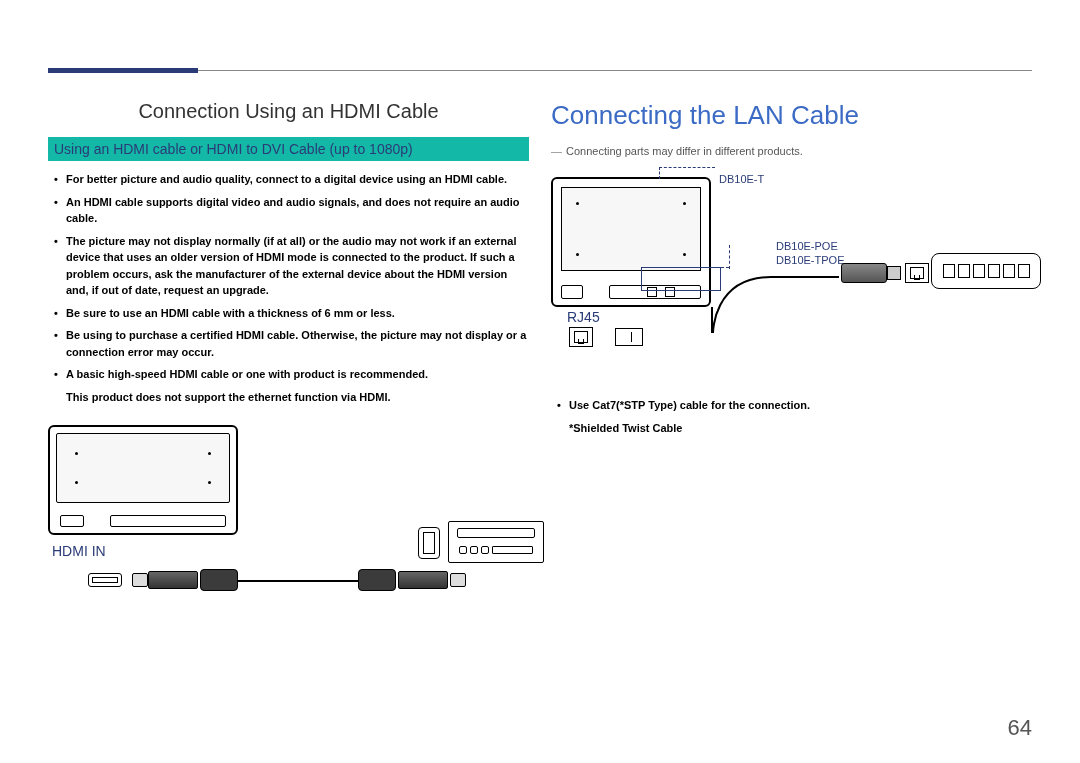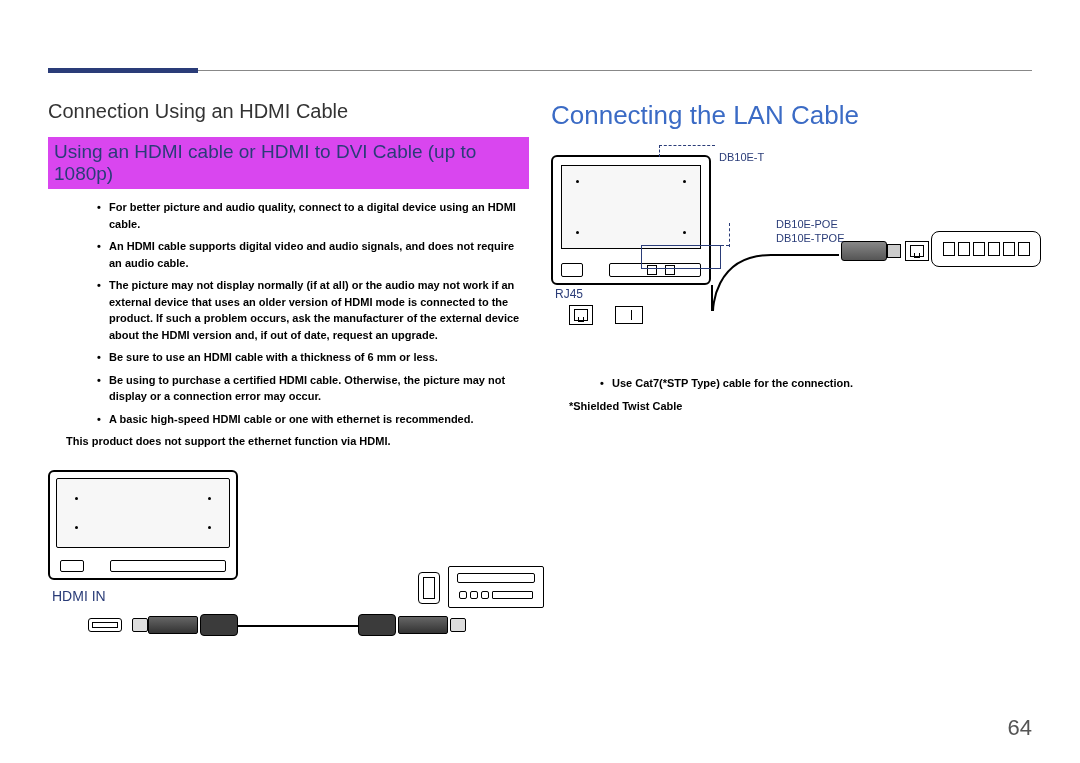--- a/index.html
+++ b/index.html
@@ -35,31 +35,32 @@
   }
   .col {
     flex: 1;
     min-width: 0;
   }
   .h2 {
     font-size: 20px;
     font-weight: 400;
     color: #333;
     margin-bottom: 14px;
+    text-align: center;
   }
   .h1-blue {
     font-size: 26px;
     font-weight: 400;
     color: #3b6bc5;
     margin-bottom: 14px;
   }
   .yellow-band {
-    background: #d946ef;
+    background: #14b8a6;
     color: #2a3c78;
-    font-size: 19px;
+    font-size: 14px;
     padding: 4px 6px;
     margin-bottom: 10px;
     display: inline-block;
     width: 100%;
   }
   .footnote-dash {
     font-size: 11px;
     color: #555;
     margin-bottom: 10px;
   }
@@ -71,21 +72,20 @@
   ul.bullets {
     list-style: none;
     padding-left: 18px;
   }
   ul.bullets > li {
     position: relative;
     font-size: 11px;
     font-weight: 700;
     line-height: 1.5;
     margin-bottom: 6px;
-    margin-left: 43px;
   }
   ul.bullets > li::before {
     content: "•";
     position: absolute;
     left: -12px;
     top: 0;
   }
   .subline {
     font-size: 11px;
     font-weight: 700;
@@ -207,21 +207,21 @@
   }
   .lan-callout1 {
     position:absolute; left:168px; top:6px; font-size:11px; color:#2a3c78;
   }
   .lan-callout2 {
     position:absolute; left:180px; top:72px; font-size:11px; color:#2a3c78; line-height:1.3;margin-left:45px;
   }
   .dash-line-h { position:absolute; border-top:1.5px dashed #2a3c78; }
   .dash-line-v { position:absolute; border-left:1.5px dashed #2a3c78; }
   .rj45-label {
-    position:absolute; left:4px; top:128px; font-size:12px; color:#2a3c78;text-align:center;
+    position:absolute; left:16px; top:128px; font-size:14px; color:#2a3c78;text-align:center;
   }
   .rj45-port {
     width:24px; height:20px; border:1.5px solid #000; position:absolute; background:#fff;
   }
   .rj45-port::before{
     content:""; position:absolute; left:4px; right:4px; top:3px; height:10px; border:1px solid #000;
   }
   .rj45-port::after{
     content:""; position:absolute; left:8px; right:8px; bottom:2px; height:4px; border:1px solid #000; border-top:none;
   }
@@ -263,21 +263,21 @@
 
   <div class="col">
     <div class="h2">Connection Using an HDMI Cable</div>
     <div class="yellow-band">Using an HDMI cable or HDMI to DVI Cable (up to 1080p)</div>
     <ul class="bullets">
       <li>For better picture and audio quality, connect to a digital device using an HDMI cable.</li>
       <li>An HDMI cable supports digital video and audio signals, and does not require an audio cable.</li>
       <li>The picture may not display normally (if at all) or the audio may not work if an external device that uses an older version of HDMI mode is connected to the product. If such a problem occurs, ask the manufacturer of the external device about the HDMI version and, if out of date, request an upgrade.</li>
       <li>Be sure to use an HDMI cable with a thickness of 6 mm or less.</li>
       <li>Be using to purchase a certified HDMI cable. Otherwise, the picture may not display or a connection error may occur.</li>
-      <li>A basic high-speed HDMI cable or one with ethernet is recommended.</li>
+      <li>A basic high-speed HDMI cable or one with product is recommended.</li>
     </ul>
     <div class="subline">This product does not support the ethernet function via HDMI.</div>
 
     <div class="diagram" style="height:200px;">
       <div class="device-box">
         <div class="device-inner">
           <span class="dot" style="left:18px;top:18px;"></span>
           <span class="dot" style="right:18px;top:18px;"></span>
           <span class="dot" style="left:18px;bottom:18px;"></span>
           <span class="dot" style="right:18px;bottom:18px;"></span>
@@ -306,20 +306,21 @@
             <span></span>
             <span></span>
             <span class="disp"></span>
           </div>
       </div>
     </div>
   </div>
 
   <div class="col">
     <div class="h1-blue">Connecting the LAN Cable</div>
+    <div class="footnote-dash">Connecting parts may differ in different products.</div>
 
     <div class="lan-diagram">
       <div class="lan-device">
         <div class="lan-inner">
           <span class="dot" style="left:14px;top:14px;"></span>
           <span class="dot" style="right:14px;top:14px;"></span>
           <span class="dot" style="left:14px;bottom:14px;"></span>
           <span class="dot" style="right:14px;bottom:14px;"></span>
         </div>
 

